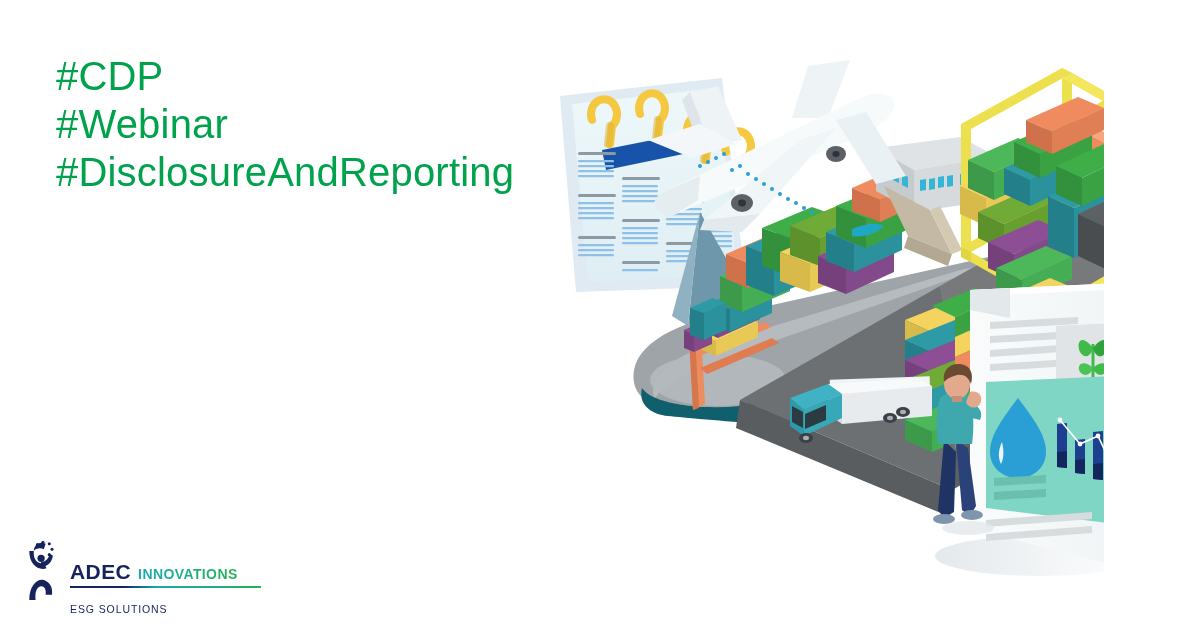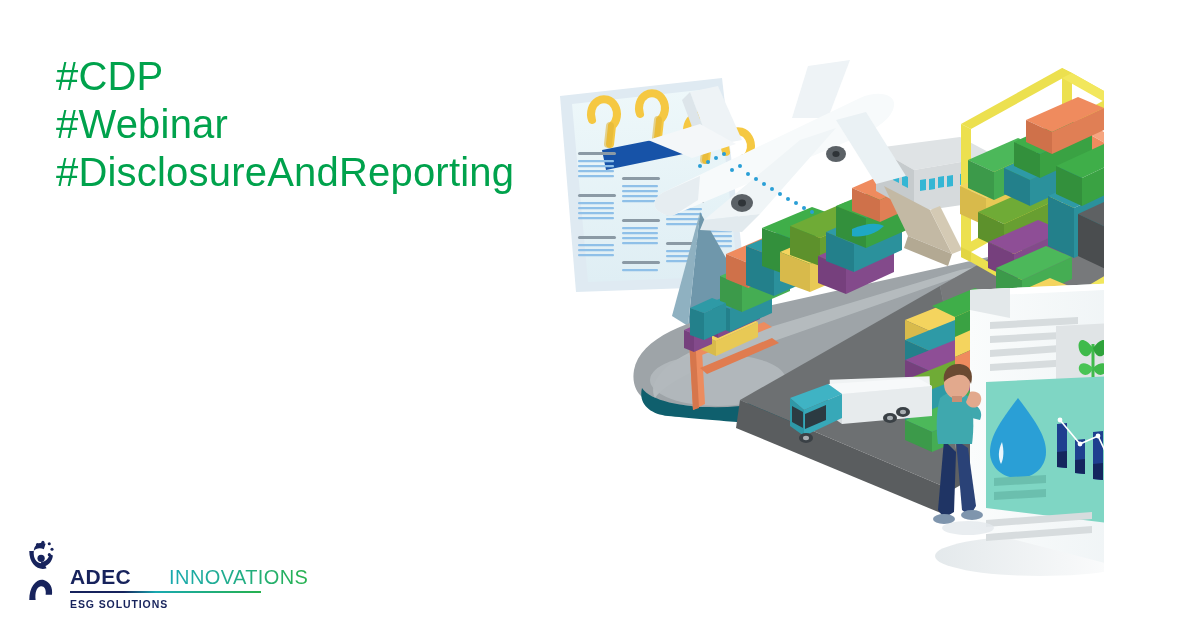--- a/index.html
+++ b/index.html
@@ -27,36 +27,36 @@
     white-space:nowrap;
   }
 
   
   #logo{
     position:absolute;left:22px;top:540px;
     display:flex;align-items:flex-start;z-index:40;
   }
   #logo-mark{width:40px;height:62px;flex:0 0 auto;margin-right:8px;}
   #logo-text{padding-top:12px;}
-  #logo-word{display:flex;align-items:baseline;gap:31px;}
+  #logo-word{display:flex;align-items:baseline;}
   #logo-adec{
     font-size:21px;font-weight:700;color:#17235c;letter-spacing:0.4px;
   }
   #logo-innov{
-    font-size:20px;font-weight:400;letter-spacing:0.4px;margin-left:7px;
+    font-size:14px;font-weight:700;letter-spacing:0.4px;margin-left:7px;
     background:linear-gradient(90deg,#19a9b0 0%,#21ad8c 45%,#26b14e 100%);
     -webkit-background-clip:text;background-clip:text;
     -webkit-text-fill-color:transparent;color:#21ad8c;margin-top:14px;
   }
   #logo-rule{
     height:2px;width:191px;margin-top:2px;
     background:linear-gradient(90deg,#17235c 0%,#17235c 28%,#19a9b0 45%,#26b14e 100%);
   }
   #logo-sub{
-    margin-top:5px;font-size:10.5px;font-weight:700;color:#17235c;letter-spacing:0.9px;
+    margin-top:15px;font-size:10.5px;font-weight:400;color:#17235c;letter-spacing:0.9px;
   }
 
   
   #art{position:absolute;left:0;top:0;width:1200px;height:628px;z-index:10;}
 </style>
 </head>
 <body>
 
 <div id="banner">
 

